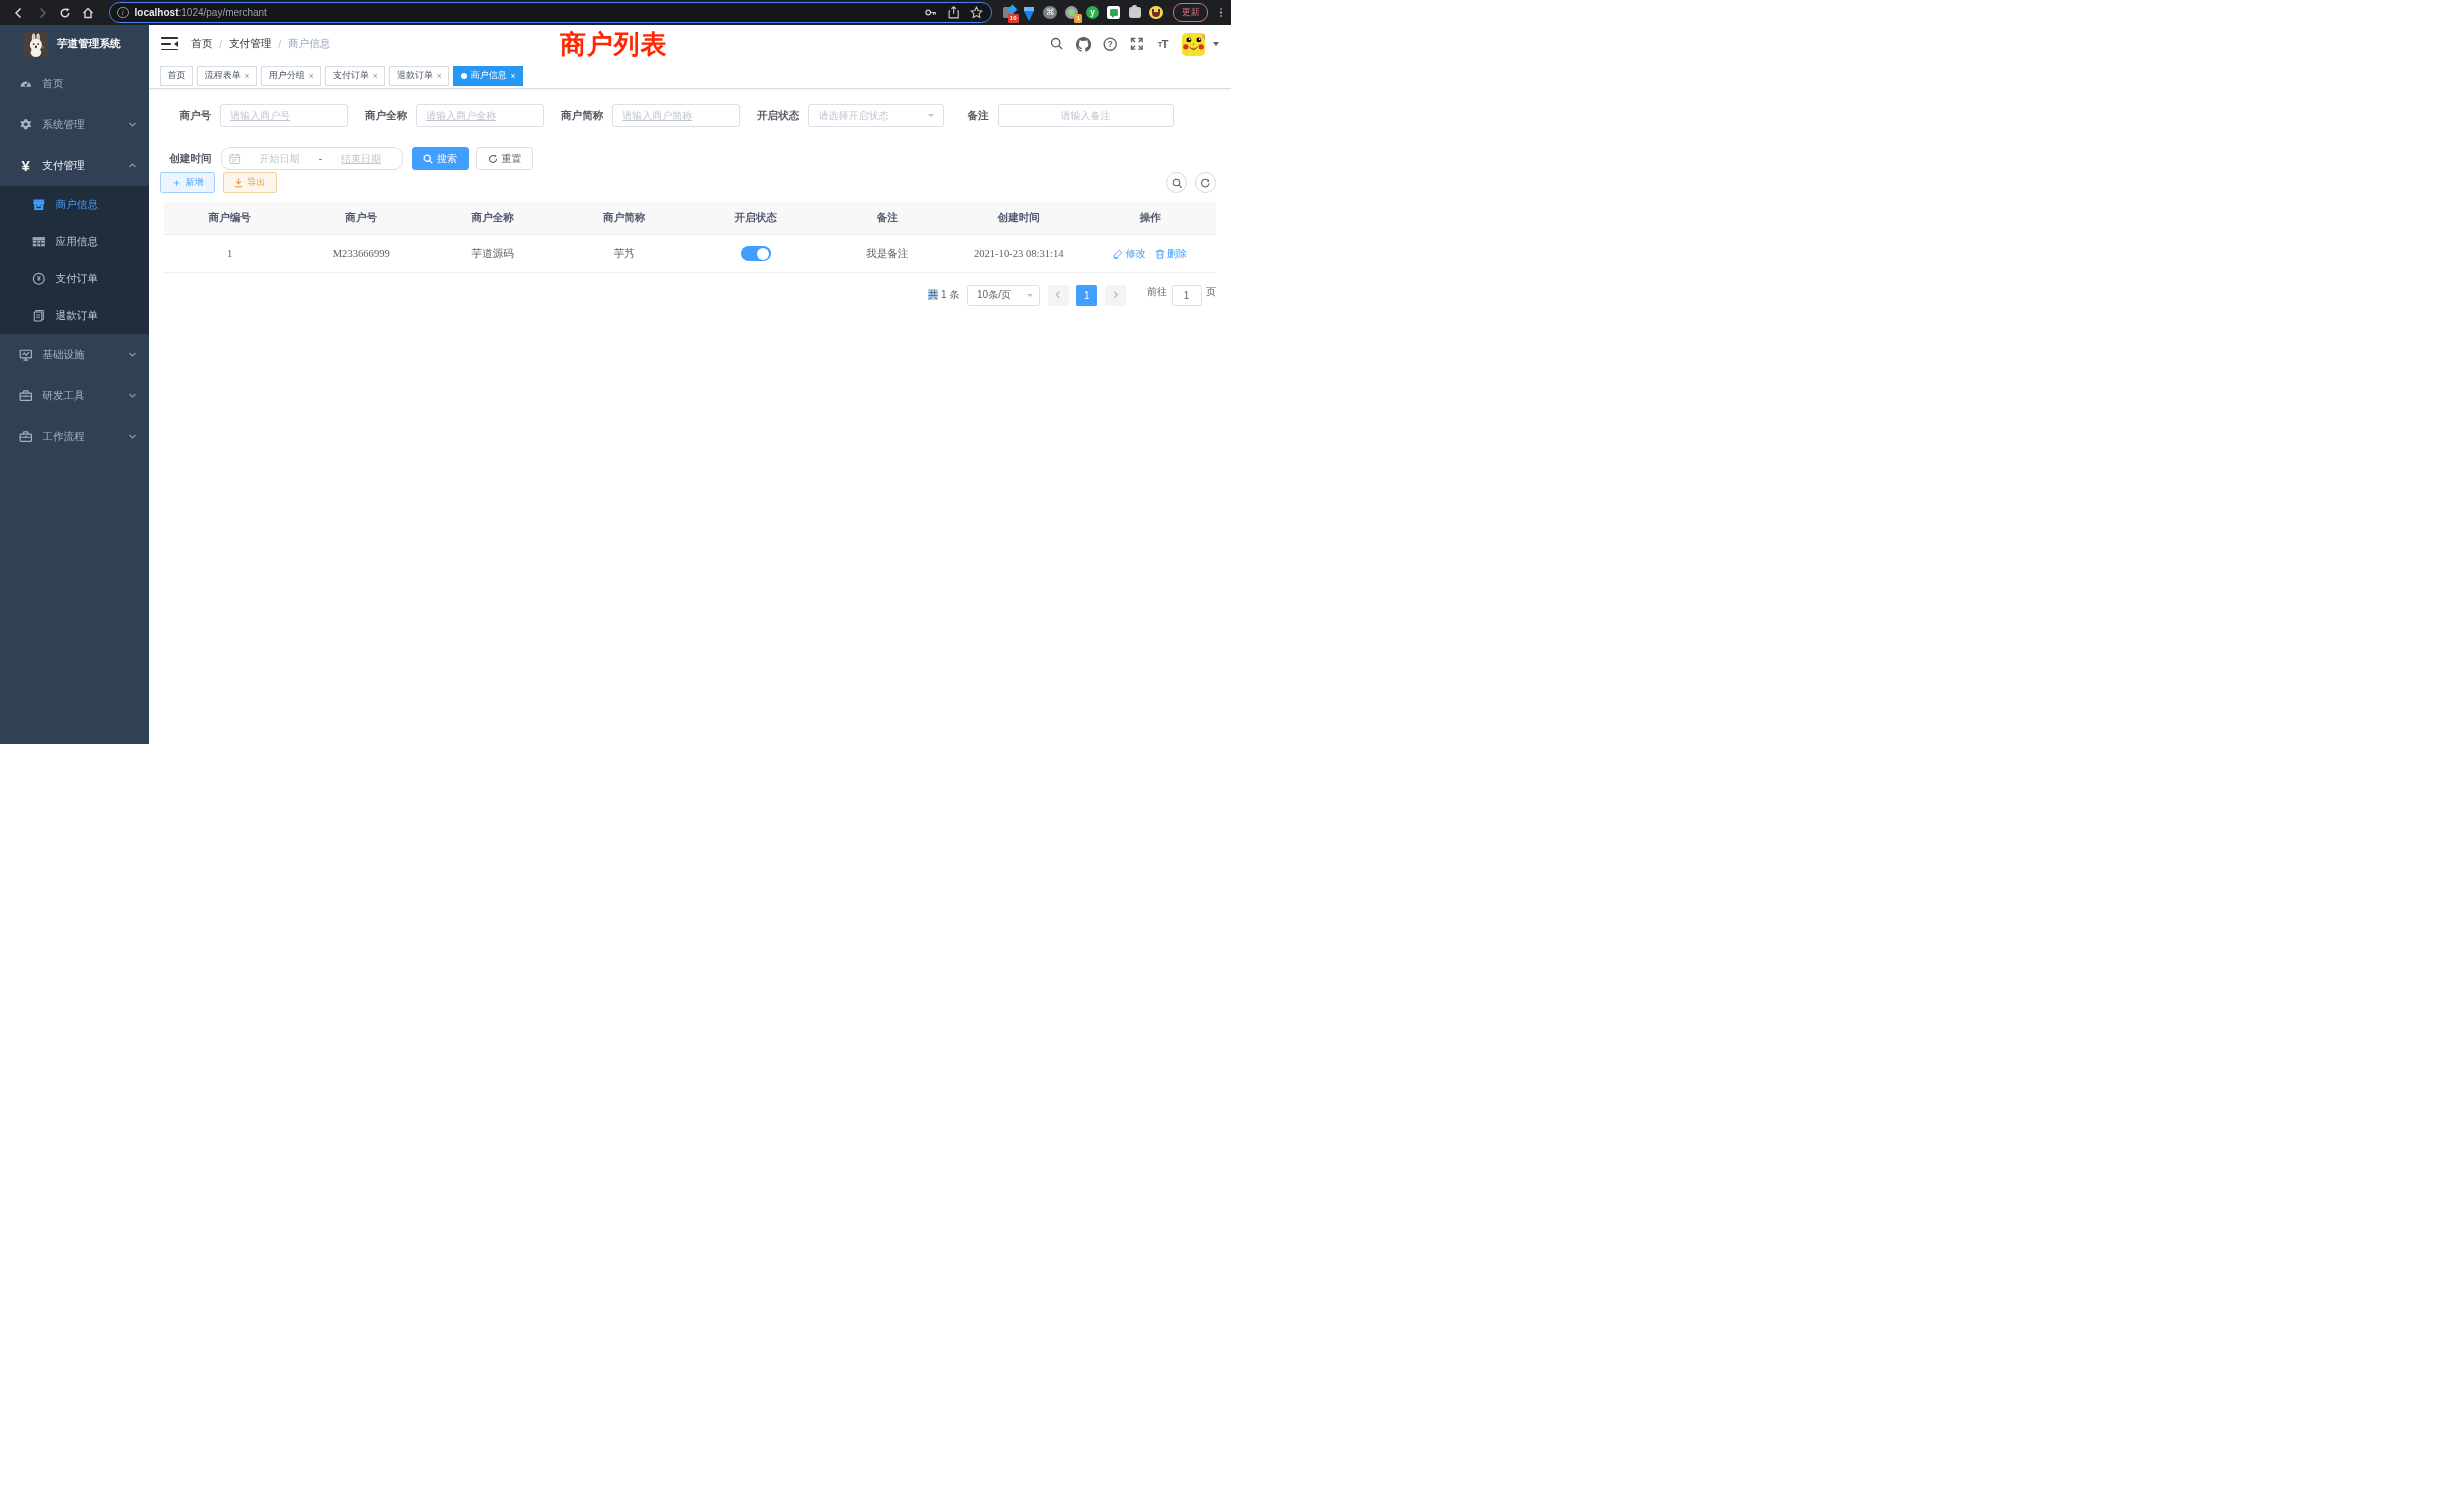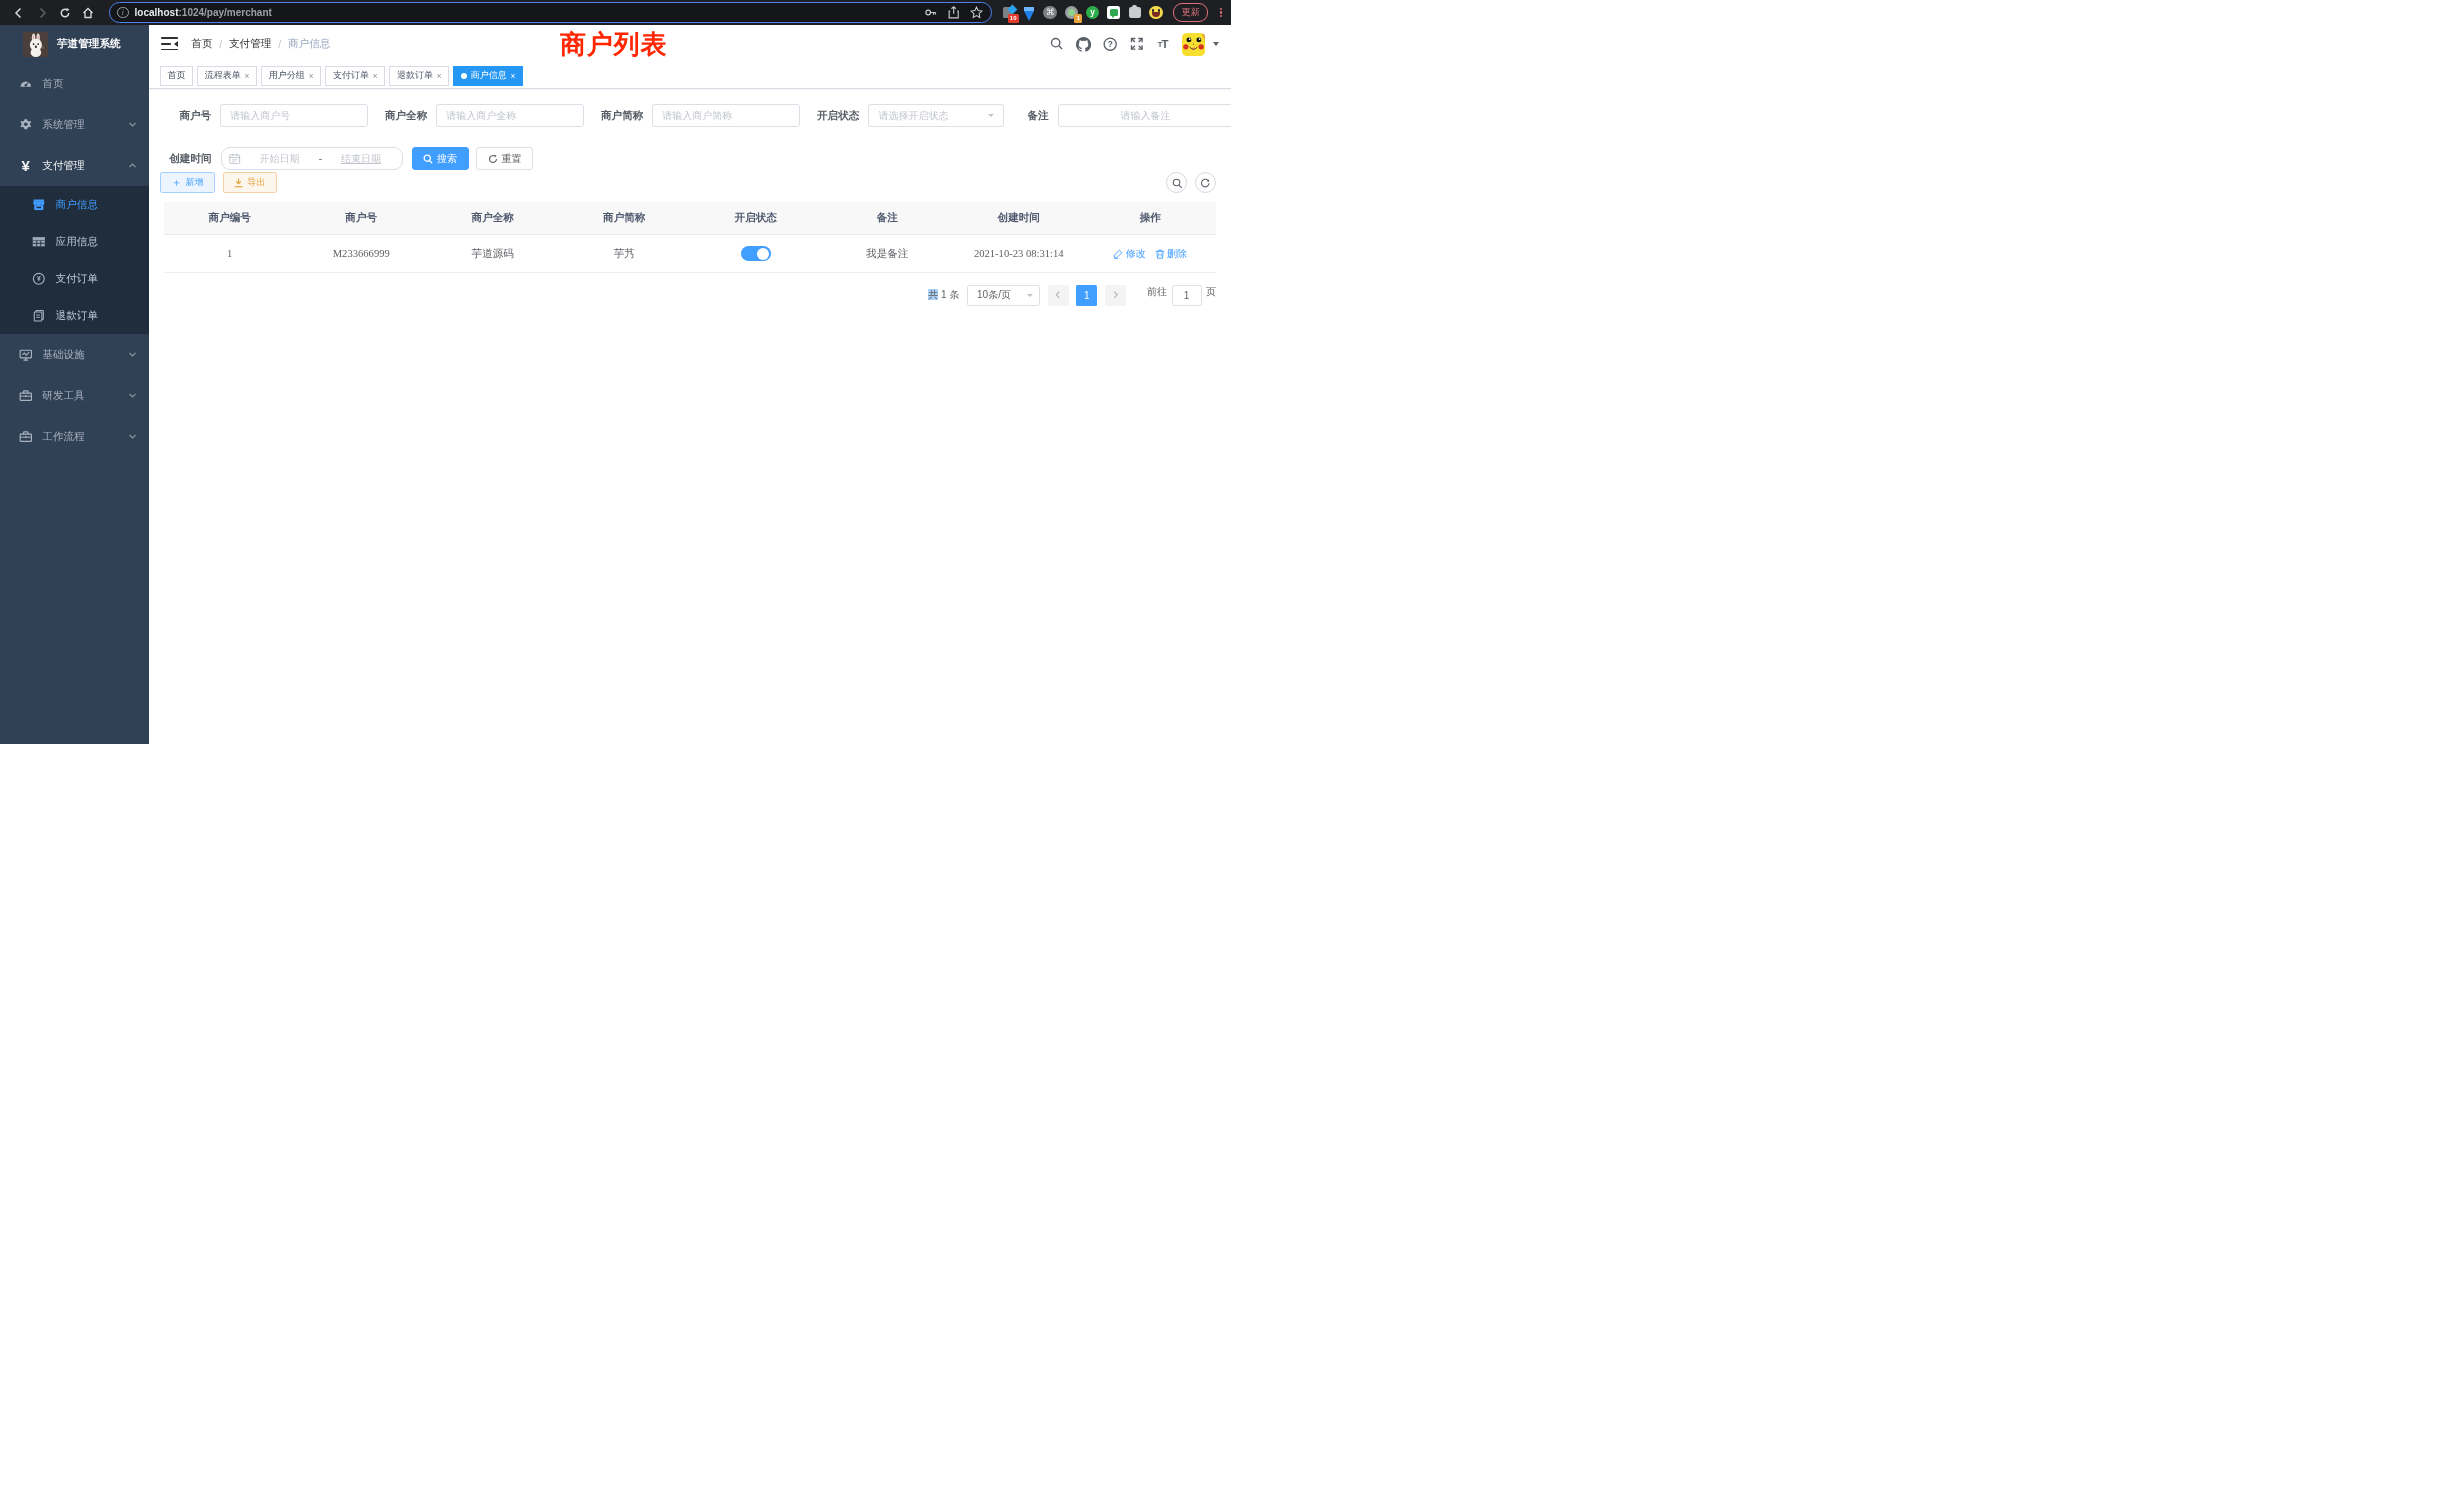--- a/index.html
+++ b/index.html
@@ -6,21 +6,21 @@
   html,body { width:1231px; height:744px; }
   body { font-family:"Liberation Sans","DejaVu Sans",sans-serif; background:#fff; overflow:hidden; }
   .screen { width:1231px; height:744px; display:flex; flex-direction:column; }
 
   
   .browser-bar { height:25px; background:#1e1f22; display:flex; align-items:center; padding:0 7.6px; flex:0 0 25px; }
   .nav-ic { width:23px; height:18px; display:flex; align-items:center; justify-content:center; color:#d6d8da; font-size:12px; }
   .nav-ic.dim { color:#5f6368; }
   .url-pill { flex:1; height:20.5px; margin:0 9px; background:#141619; border:1.5px solid #4b83f0; border-radius:10.6px; display:flex; align-items:center; padding:0 7.6px; min-width:0; }
   .info-badge { width:11.4px; height:11.4px; border-radius:50%; border:1.1px solid #9aa0a6; color:#9aa0a6; font-size:7.6px; display:flex; align-items:center; justify-content:center; margin-right:6px; font-style:italic; font-family:"Liberation Serif",serif; }
-  .url-text { font-size:10px; color:#e8eaed; white-space:nowrap; overflow:hidden; flex:1;font-weight:bold; }
+  .url-text { font-size:10px; color:#e8eaed; white-space:nowrap; overflow:hidden; flex:1; }
   .url-text .path { color:#9aa0a6; }
   .pill-right { display:flex; align-items:center; gap:10.6px; color:#c7cacd; }
   .ext-row { display:flex; align-items:center; gap:6.8px; }
   .ext { position:relative; width:14.4px; height:14.4px; display:flex; align-items:center; justify-content:center; }
   .badge { position:absolute; right:-3.8px; bottom:-3px; background:#e33b2e; color:#fff; font-size:6px; line-height:1; padding:1.5px 2.3px; border-radius:1.5px; font-weight:bold; }
   .badge.orange { background:#e8a33d; }
   .ext-grid { width:10.6px; height:10.6px; background:#7d8085; border-radius:1.5px; position:relative; }
   .ext-grid::after { content:""; position:absolute; right:-2.3px; top:-1.5px; width:6.8px; height:6.8px; background:#2aa3f2; transform:rotate(45deg); }
   .ext-gem { width:0; height:0; border-left:5.3px solid transparent; border-right:5.3px solid transparent; border-top:10.6px solid #1f7fe8; position:relative; }
   .ext-gem::before { content:""; position:absolute; left:-5.3px; top:-13.6px; width:10.6px; height:3.8px; background:#6db6ff; }
@@ -87,21 +87,21 @@
   .tag.active { background:#2697f3; border-color:#2697f3; color:#fff; }
   .tag.active .dot { width:6px; height:6px; border-radius:50%; background:#fff; }
   .tag.active .x { color:#fff; }
 
   
   .filter { padding:15px 10.6px 0 10.6px; }
   .frow { display:flex; align-items:center; margin-bottom:20px; }
   .fitem { display:flex; align-items:center; }
   .flabel { font-size:10.6px; font-weight:bold; color:#555c64; padding-right:9px; text-align:right; white-space:nowrap; }
   .inp { height:23px; border:0.8px solid #dcdfe6; border-radius:3px; display:flex; align-items:center; padding:0 9px; font-size:10px; color:#c0c4cc; background:#fff; }
-  .inp.w160 { width:148px; }
+  .inp.w160 { width:128px;text-decoration:underline; }
   .inp.w180 { width:136px; justify-content:space-between; }
   .inp.w195 { width:176px;justify-content:center; }
   .sel-caret { width:0; height:0; border-left:3.8px solid transparent; border-right:3.8px solid transparent; border-top:4.5px solid #c0c4cc; }
   .date-inp { width:182px; height:23px; border:0.8px solid #dcdfe6; border-radius:9px; display:flex; align-items:center; padding:0 7.6px; font-size:10px; color:#c0c4cc; gap:6px; }
   .date-inp .dsep { color:#606266; flex:0 0 auto; }
   .btn { height:23px; border-radius:3px; font-size:10px; display:inline-flex; align-items:center; justify-content:center; gap:3.8px; padding:0 10.6px; cursor:pointer; border:0.8px solid #dcdfe6; background:#fff; color:#606266; }
   .btn.primary { background:#409eff; border-color:#409eff; color:#fff; }
   .btn.plain-blue { background:#ecf5ff; border-color:#a0cfff; color:#409eff; height:21px; font-size:9px; border-radius:2.3px; }
   .btn.plain-warn { background:#fdf6ec; border-color:#f3d19e; color:#e6a23c; height:21px; font-size:9px; border-radius:2.3px; }
 

